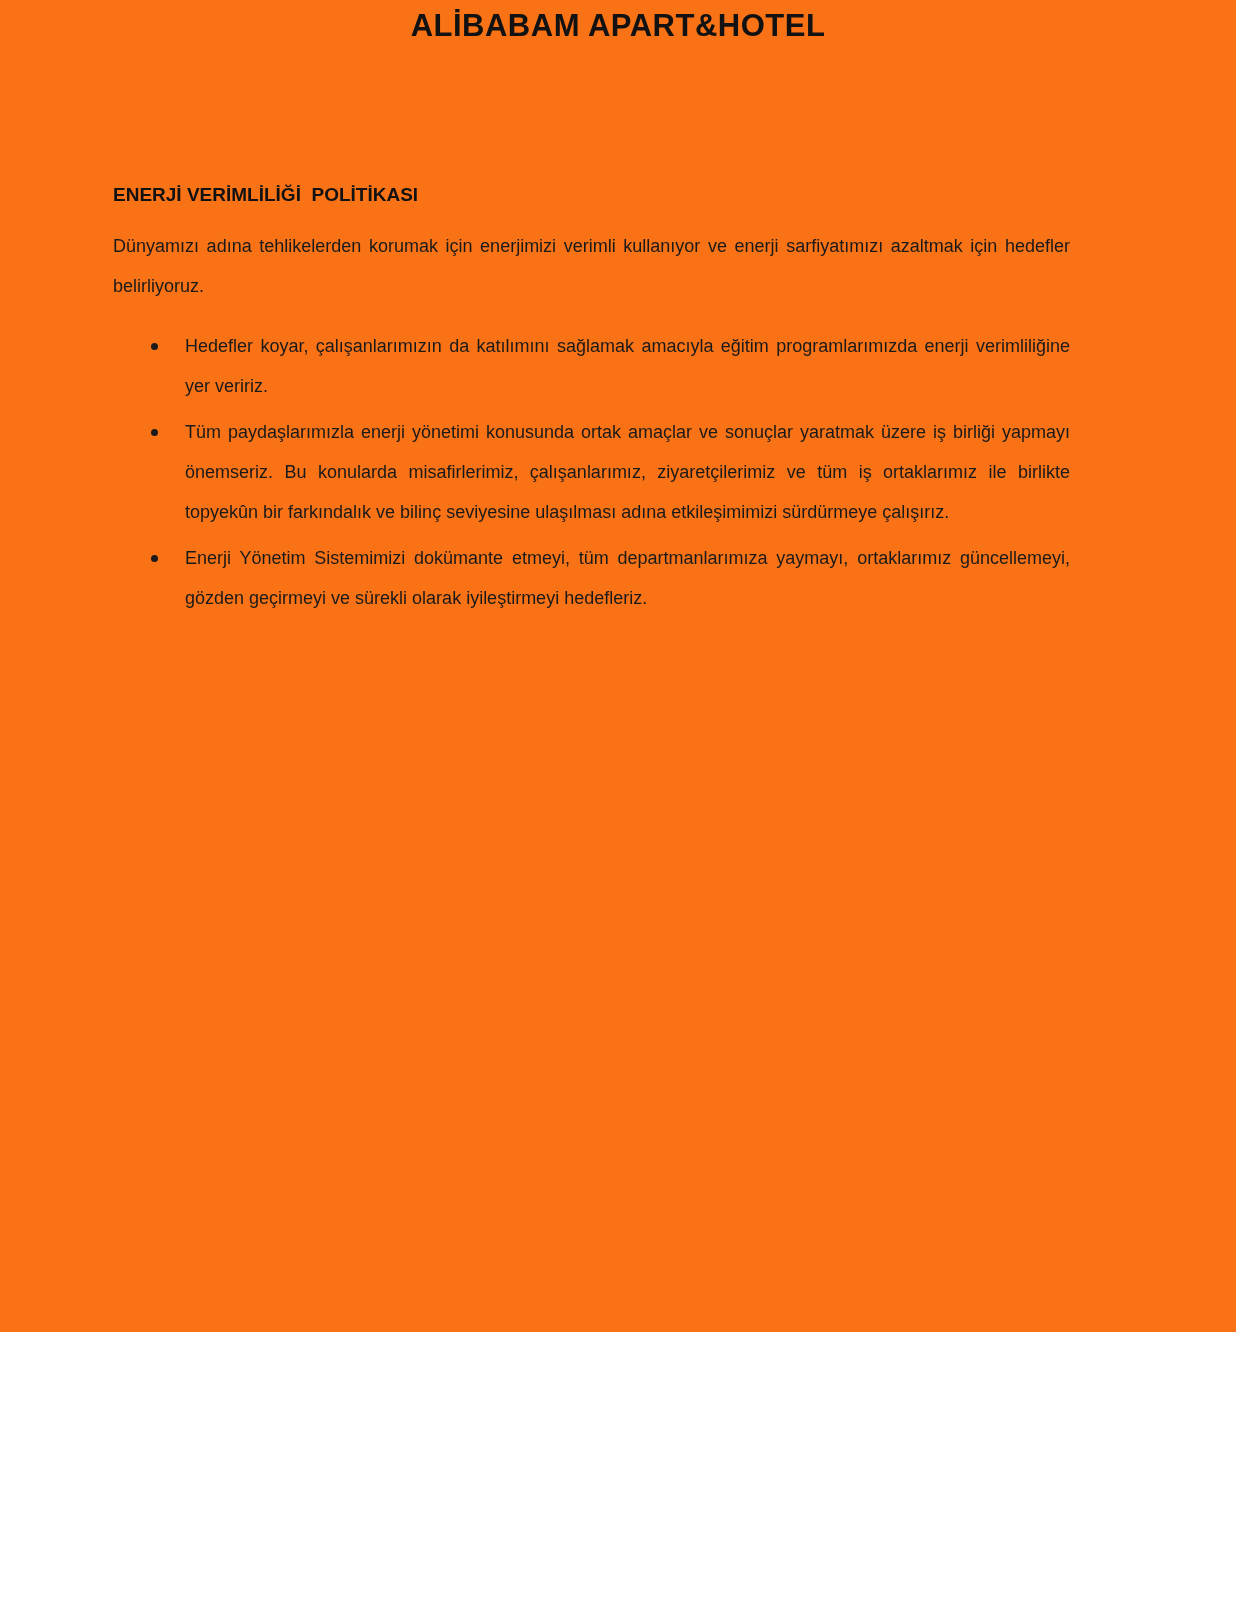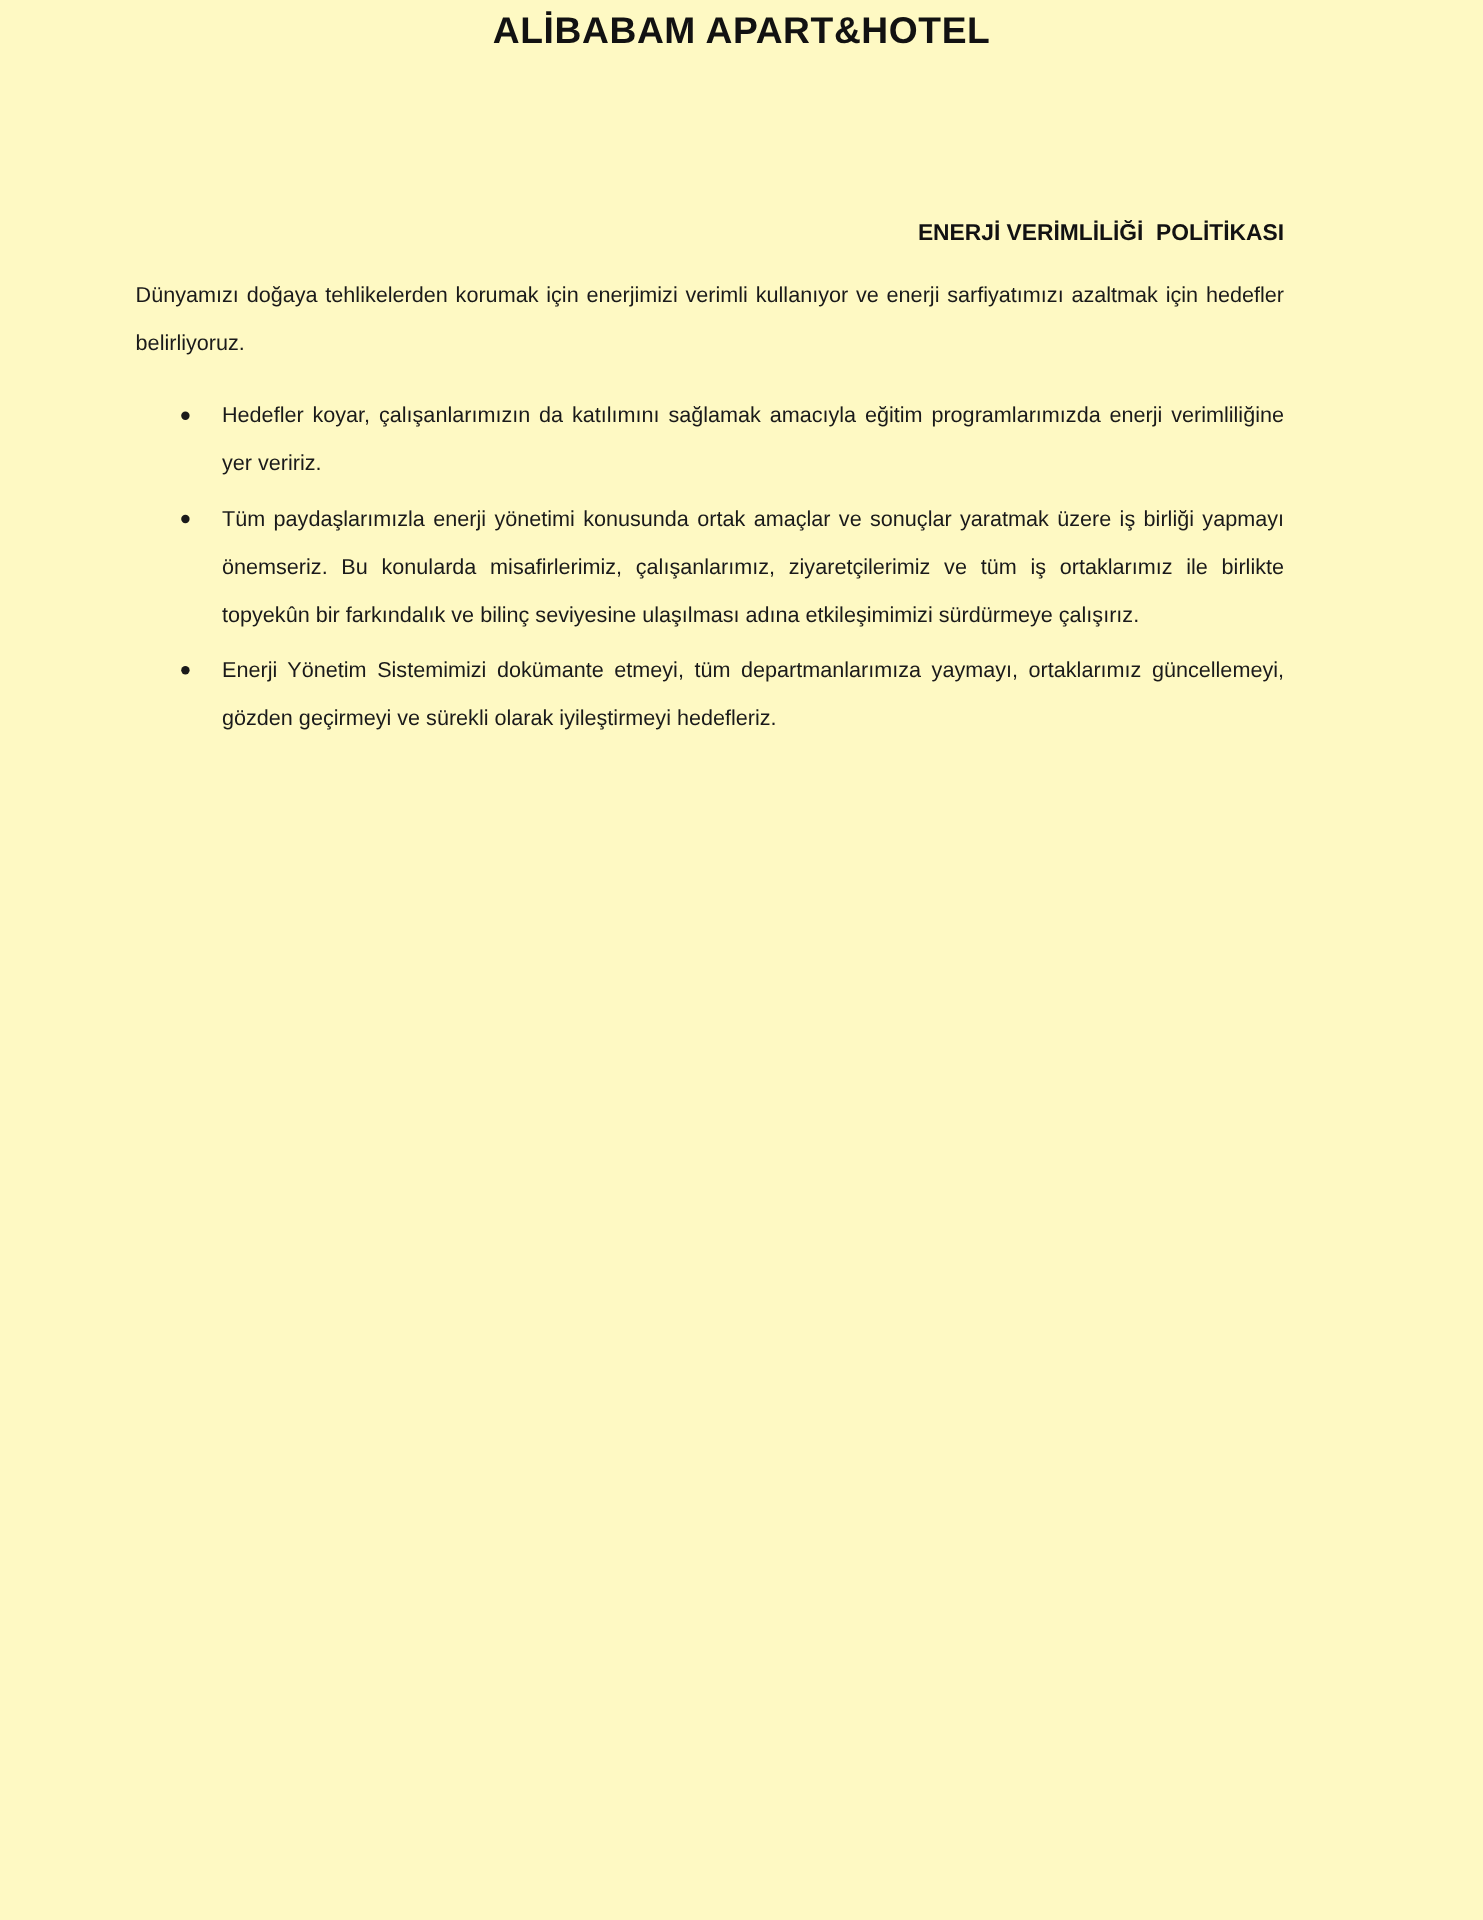--- a/index.html
+++ b/index.html
@@ -3,22 +3,22 @@
 <meta charset="utf-8">
 <style>
   html, body {
     margin: 0;
     padding: 0;
     background: #ffffff;
   }
   .page {
     position: relative;
     width: 1236px;
-    height: 1600px;
-    background: #fef9c3;
+    height: 1332px;
+    background: #f97316;
     color: #1a1a1a;
     font-family: "Liberation Sans", sans-serif;
     overflow: hidden;
     box-sizing: border-box;
   }
   .doc-title {
     margin: 0;
     padding-top: 6px;
     width: 100%;
     text-align: center;
@@ -27,21 +27,21 @@
     font-weight: bold;
     color: #121212;
     letter-spacing: 0.5px;
   }
   .content {
     margin-left: 113px;
     margin-right: 166px; 
   }
   .section-heading {
     margin: 135px 0 17px 0;
-    text-align: right;
+    text-align: left;
     font-weight: bold;
     font-size: 19px;
     line-height: 28px;
     color: #121212;
     white-space: pre-wrap; 
   }
   .para {
     margin: 0 0 20px 0;
     font-size: 18px;
     line-height: 40px;
@@ -76,21 +76,21 @@
 <body style="background: rgb(255, 255, 255);">
 
 <div class="page" style="color: rgb(26, 26, 26);">
 
   <h1 class="doc-title">ALİBABAM APART&amp;HOTEL</h1>
 
   <div class="content">
 
     <h2 class="section-heading">ENERJİ VERİMLİLİĞİ  POLİTİKASI</h2>
 
-    <p class="para">Dünyamızı doğaya tehlikelerden korumak için enerjimizi verimli kullanıyor ve enerji sarfiyatımızı azaltmak için hedefler belirliyoruz.</p>
+    <p class="para">Dünyamızı adına tehlikelerden korumak için enerjimizi verimli kullanıyor ve enerji sarfiyatımızı azaltmak için hedefler belirliyoruz.</p>
 
 
 
     <ul class="bullets">
       <li>
         <span class="bullet-glyph"></span>
         <span>Hedefler koyar, çalışanlarımızın da katılımını sağlamak amacıyla eğitim programlarımızda enerji verimliliğine yer veririz.</span>
       </li>
       <li>
         <span class="bullet-glyph"></span>

